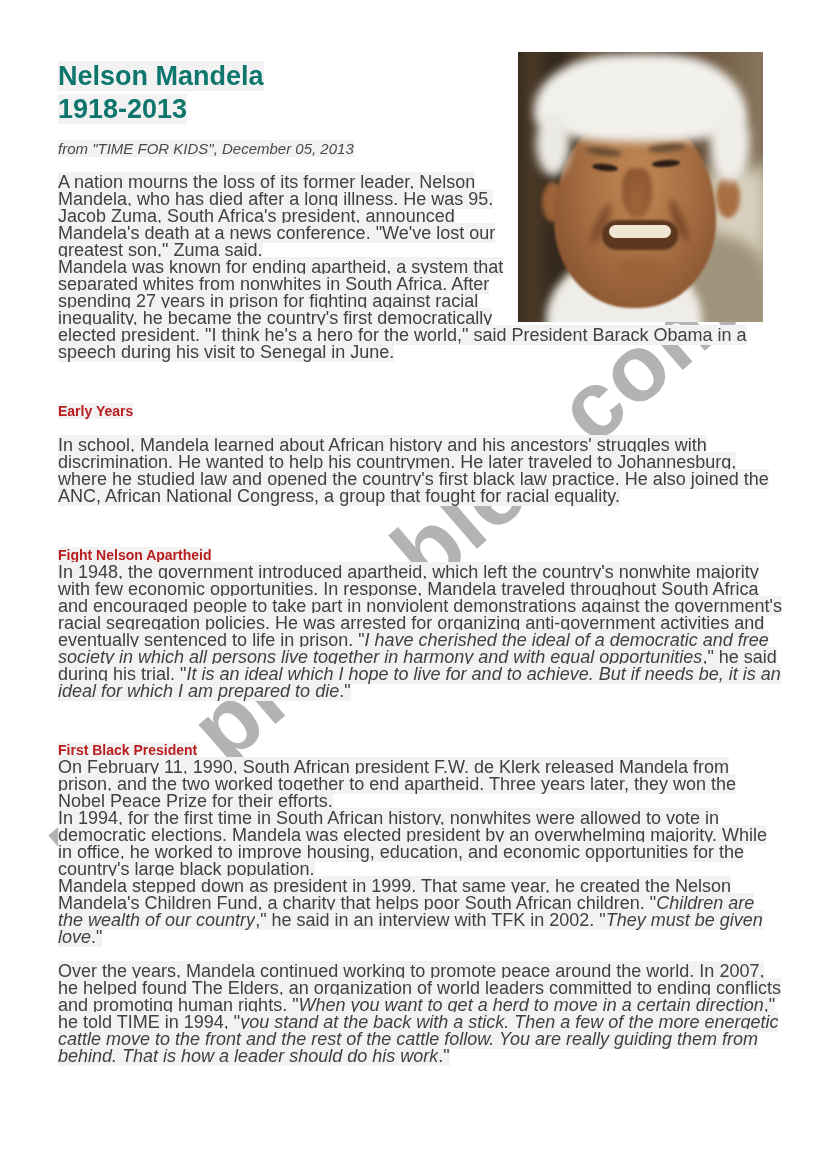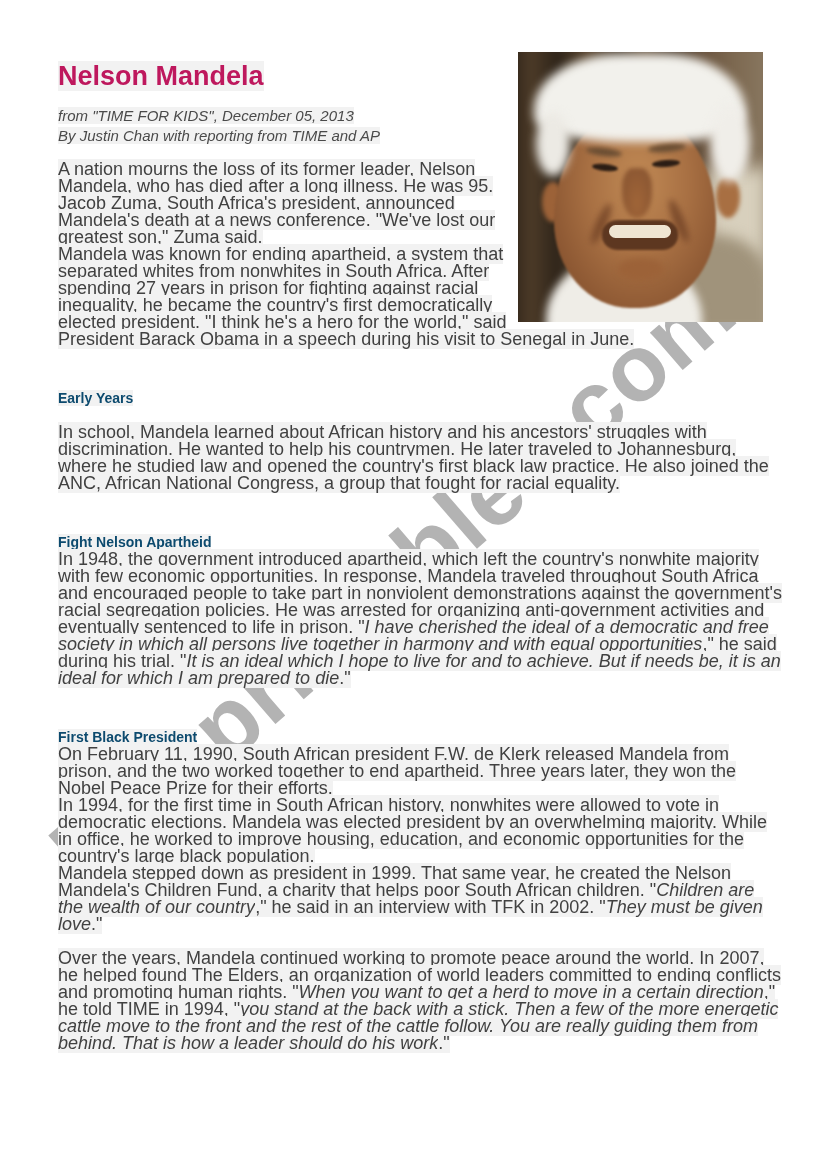--- a/index.html
+++ b/index.html
@@ -38,25 +38,25 @@
   .ph-brow-r { left: 130px; top: 92px; width: 38px; height: 8px; background: #6b4e33; border-radius: 50%; transform: rotate(-5deg); filter: blur(2px); }
   .ph-eye-l { left: 74px; top: 112px; width: 26px; height: 7px; background: #2b1d14; border-radius: 50%; transform: rotate(6deg); filter: blur(1px); }
   .ph-eye-r { left: 134px; top: 108px; width: 28px; height: 7px; background: #2b1d14; border-radius: 50%; transform: rotate(-4deg); filter: blur(1px); }
   .ph-nose { left: 104px; top: 116px; width: 30px; height: 50px; background: radial-gradient(ellipse at 50% 70%, #a06538, #8d5833 70%); border-radius: 45% 45% 60% 60%; filter: blur(2px); }
   .ph-fold-l { left: 78px; top: 150px; width: 10px; height: 44px; background: #7c4b2b; border-radius: 50%; transform: rotate(24deg); filter: blur(3px); }
   .ph-fold-r { left: 156px; top: 146px; width: 10px; height: 46px; background: #7c4b2b; border-radius: 50%; transform: rotate(-22deg); filter: blur(3px); }
   .ph-mouth { left: 84px; top: 168px; width: 76px; height: 30px; background: #5d3720; border-radius: 16px / 14px; filter: blur(1px); }
   .ph-teeth { left: 91px; top: 173px; width: 62px; height: 13px; background: #efe5d2; border-radius: 7px; filter: blur(0.5px); }
   .ph-chin { left: 100px; top: 206px; width: 46px; height: 22px; background: #9c6238; border-radius: 50%; filter: blur(3px); }
 
-  .title { margin: 0; font-size: 27px; line-height: 33px; font-weight: bold; color: #be185d; }
+  .title { margin: 0; font-size: 27px; line-height: 33px; font-weight: bold; color: #0f766e; }
   .byline { margin-top: 13px; font-size: 15px; line-height: 20px; font-style: italic; color: #4a4a4a; }
   .body { margin: 17px 0 0 0; font-size: 18px; line-height: 17px; }
   .intro { margin-top: 15px; }
-  .heading { margin: 42px 0 0 0; font-size: 14px; line-height: 17px; font-weight: bold; color: #0c4a6e; }
+  .heading { margin: 42px 0 0 0; font-size: 14px; line-height: 17px; font-weight: bold; color: #b91c1c; }
   .after-heading { margin-top: 0; }
   .strip { background: #f2f2f2; }
   .it { font-style: italic; }
 </style>
 </head>
 <body>
 
 <div>
   <div class="watermark">ESLprintables.com</div>
 
@@ -81,23 +81,23 @@
         <div class="ph ph-eye-r"></div>
         <div class="ph ph-nose"></div>
         <div class="ph ph-fold-l"></div>
         <div class="ph ph-fold-r"></div>
         <div class="ph ph-mouth"></div>
         <div class="ph ph-teeth"></div>
         <div class="ph ph-chin"></div>
       </div>
     </div>
 
-    <h1 class="title"><span class="strip">Nelson Mandela</span><br></h1>
+    <h1 class="title"><span class="strip">Nelson Mandela</span><br><span class="strip">1918-2013</span></h1>
 
-    <div class="byline"><span class="strip">from "TIME FOR KIDS", December 05, 2013</span><br><span class="strip">By Justin Chan with reporting from TIME and AP</span></div>
+    <div class="byline"><span class="strip">from "TIME FOR KIDS", December 05, 2013</span><br></div>
 
     <p class="body intro"><span class="strip">A nation mourns the loss of its former leader, Nelson Mandela, who has died after a long illness. He was 95.  Jacob Zuma, South Africa's president, announced Mandela's death at a news conference. "We've lost our greatest son," Zuma said.</span><br><span class="strip">Mandela was known for ending apartheid, a system that separated whites from nonwhites in South Africa. After spending 27 years in prison for fighting against racial inequality, he became the country's first democratically elected president. "I think he's a hero for the world," said President Barack Obama in a speech during his visit to Senegal in June.</span></p>
 
     <h2 class="heading"><span class="strip">Early Years</span></h2>
     <p class="body"><span class="strip">In school, Mandela learned about African history and his ancestors' struggles with discrimination. He wanted to help his countrymen. He later traveled to Johannesburg, where he studied law and opened the country's first black law practice. He also joined the ANC, African National Congress, a group that fought for racial equality.</span></p>
 
     <h2 class="heading"><span class="strip">Fight Nelson Apartheid</span></h2>
     <p class="body after-heading"><span class="strip">In 1948, the government introduced apartheid, which left the country's nonwhite majority with few economic opportunities. In response, Mandela traveled throughout South Africa and encouraged people to take part in nonviolent demonstrations against the government's racial segregation policies. He was arrested for organizing anti-government activities and eventually sentenced to life in prison. "</span><span class="strip it">I have cherished the ideal of a democratic and free society in which all persons live together in harmony and with equal opportunities</span><span class="strip">," he said during his trial. "</span><span class="strip it">It is an ideal which I hope to live for and to achieve. But if needs be, it is an ideal for which I am prepared to die</span><span class="strip">."</span></p>
 
     <h2 class="heading"><span class="strip">First Black President</span></h2>

